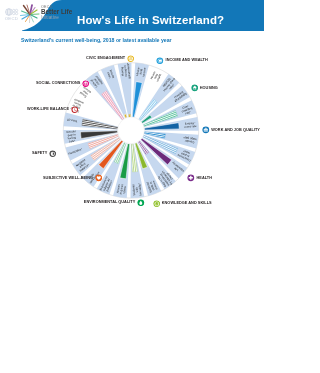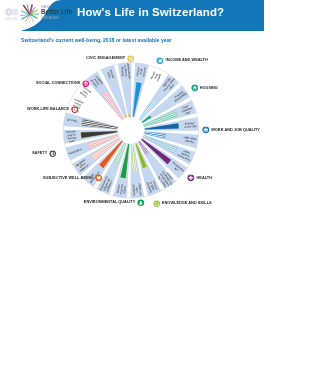--- a/index.html
+++ b/index.html
@@ -3,21 +3,21 @@
 <meta charset="utf-8">
 <title>How's Life in Switzerland?</title>
 <style>
   html,body{margin:0;padding:0;background:#fff;}
   body{width:264px;height:373px;font-family:"Liberation Sans",sans-serif;overflow:hidden;position:relative;-webkit-font-smoothing:antialiased;}
   #page{position:absolute;inset:0;}
 
   
   .hdr{position:absolute;left:0;top:0;width:264px;height:31px;}
   .hdr-blue{position:absolute;right:0;top:0;width:264px;height:31px;overflow:hidden;}
-  .hdr-title{position:absolute;left:77px;top:6px;font-size:11.5px;font-weight:bold;color:#fff;letter-spacing:.1px;white-space:nowrap;}
+  .hdr-title{position:absolute;left:77px;top:14px;font-size:11.5px;font-weight:bold;color:#fff;letter-spacing:.1px;white-space:nowrap;}
   .logo-oecd{position:absolute;left:4px;top:6px;width:15px;height:15px;}
   .logo-star{position:absolute;left:20px;top:3px;width:20px;height:20px;}
   .logo-txt{position:absolute;left:41px;top:5.5px;line-height:1.05;}
   .logo-txt .l1{font-size:3.6px;color:#6f6f6f;letter-spacing:.3px;}
   .logo-txt .l2{font-size:6.3px;color:#3c3c3c;font-weight:bold;}
   .logo-txt .l3{font-size:4.6px;color:#9aa3ad;letter-spacing:.1px;}
 
   
   .sec-title{position:absolute;font-size:5.2px;font-weight:bold;color:#1277b8;}
 

